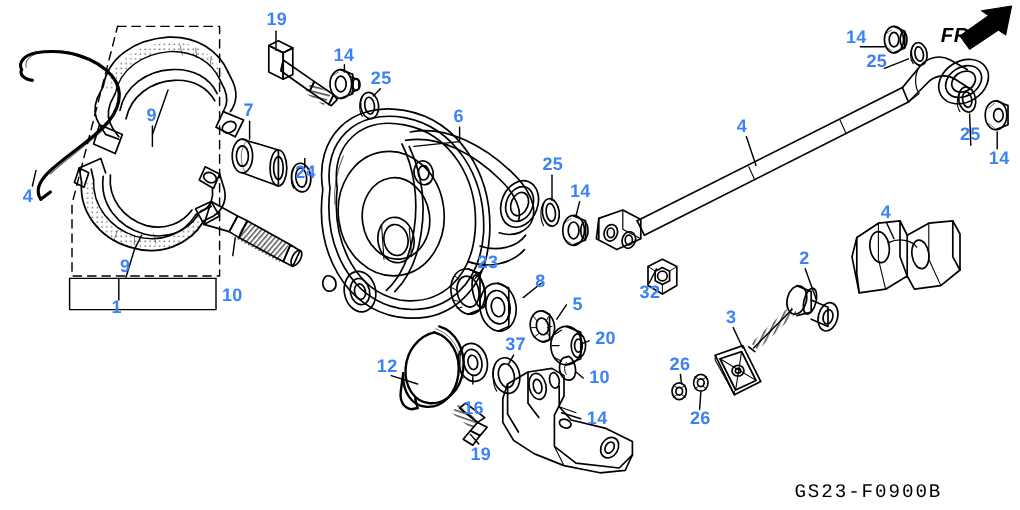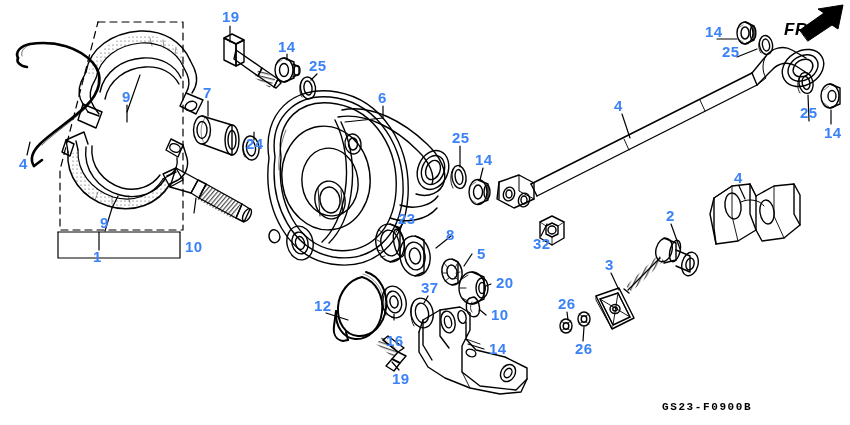--- a/index.html
+++ b/index.html
@@ -27,22 +27,22 @@
     font-weight:bold;
     font-style:italic;
     font-size:17px;
     color:#000;
     letter-spacing:0.5px;
     white-space:nowrap;
   }
   .code{
     position:absolute;
     font-family:"Liberation Mono", monospace;
-    font-size:11px;
-    font-weight:bold;
+    font-size:16px;
+    font-weight:normal;
     color:#000;
     letter-spacing:1.6px;
     white-space:nowrap;
   }
 </style>
 </head>
 <body>
 
 <div id="page">
 

